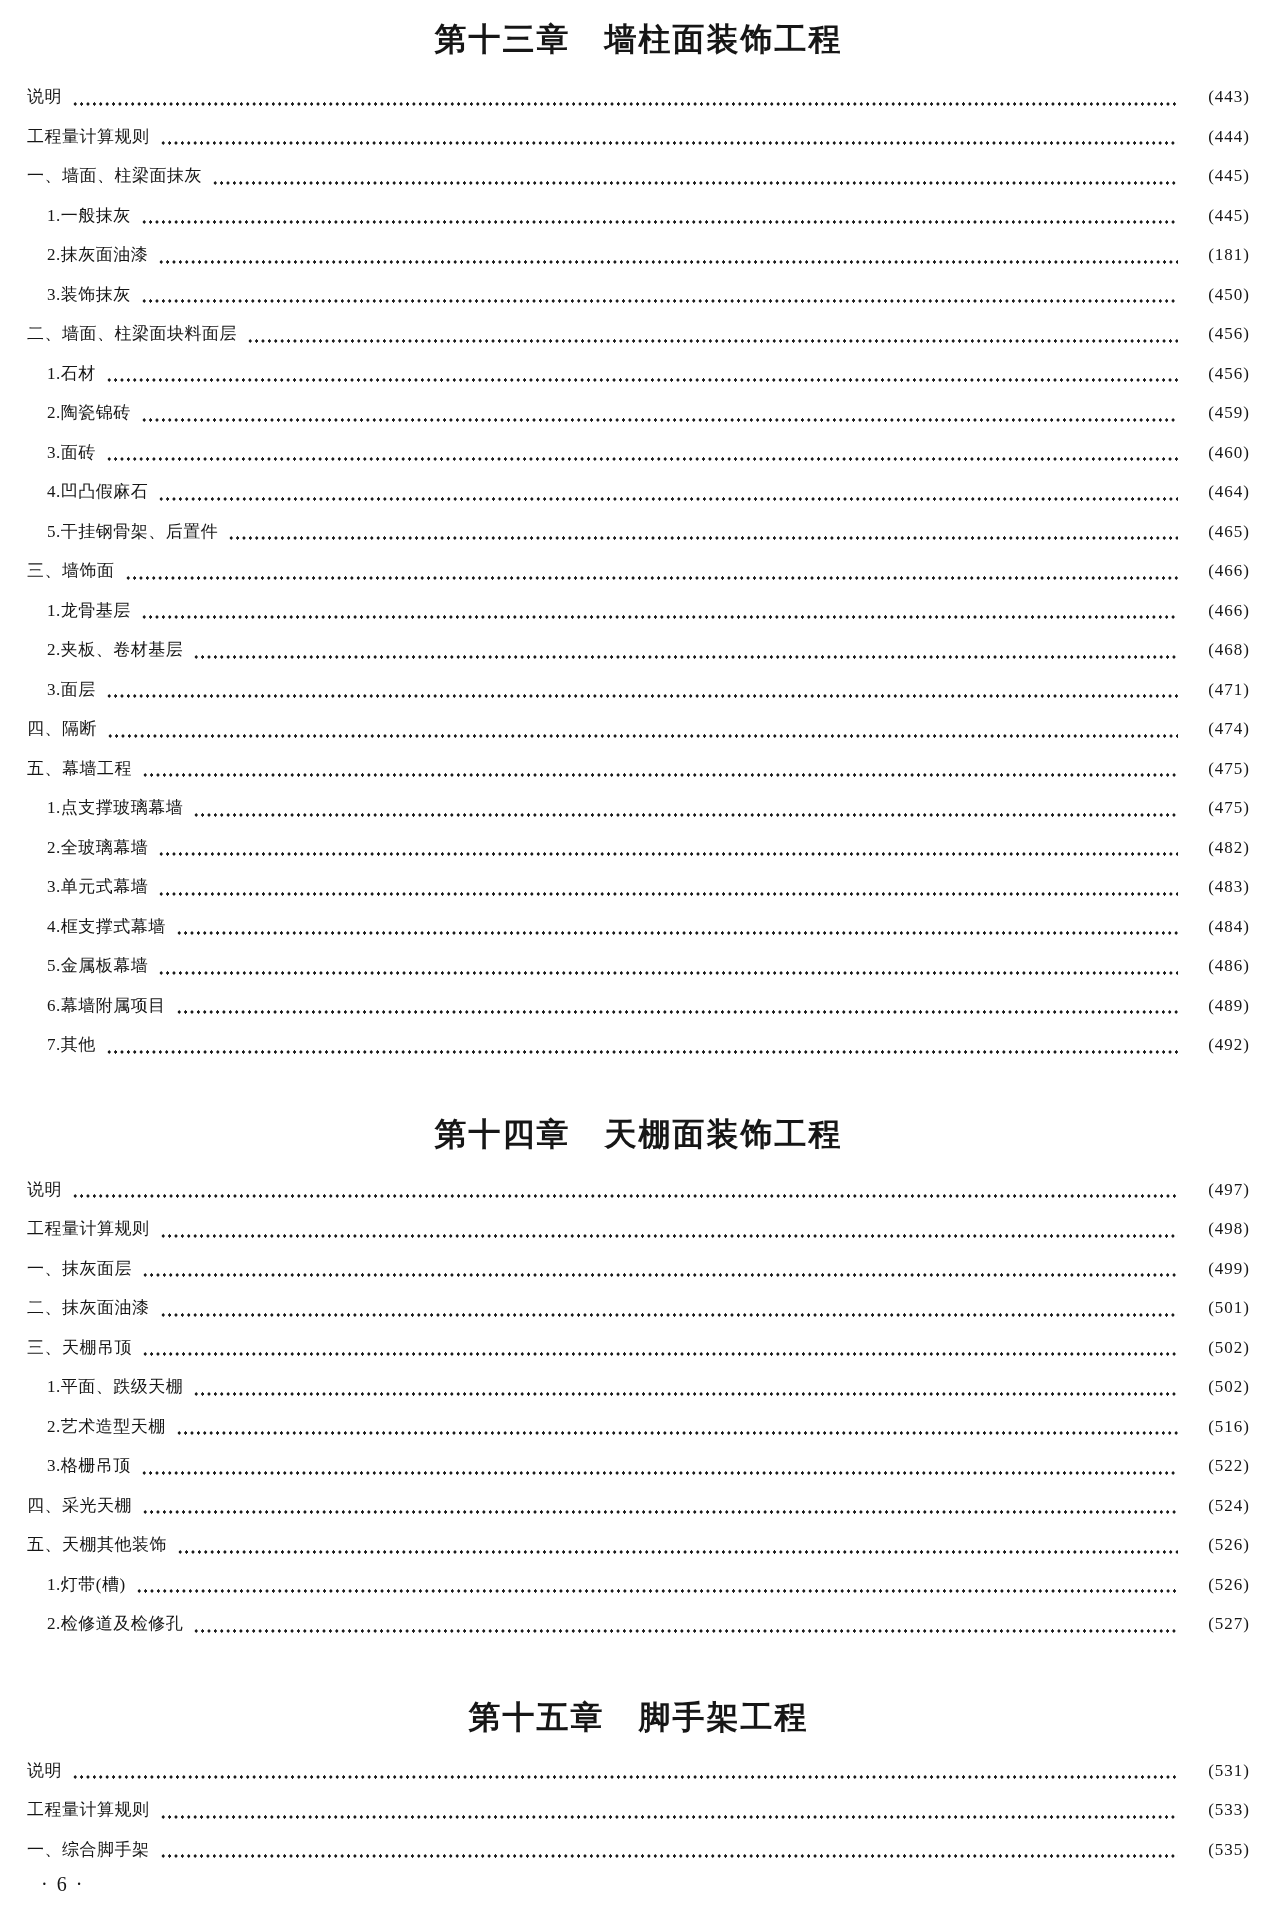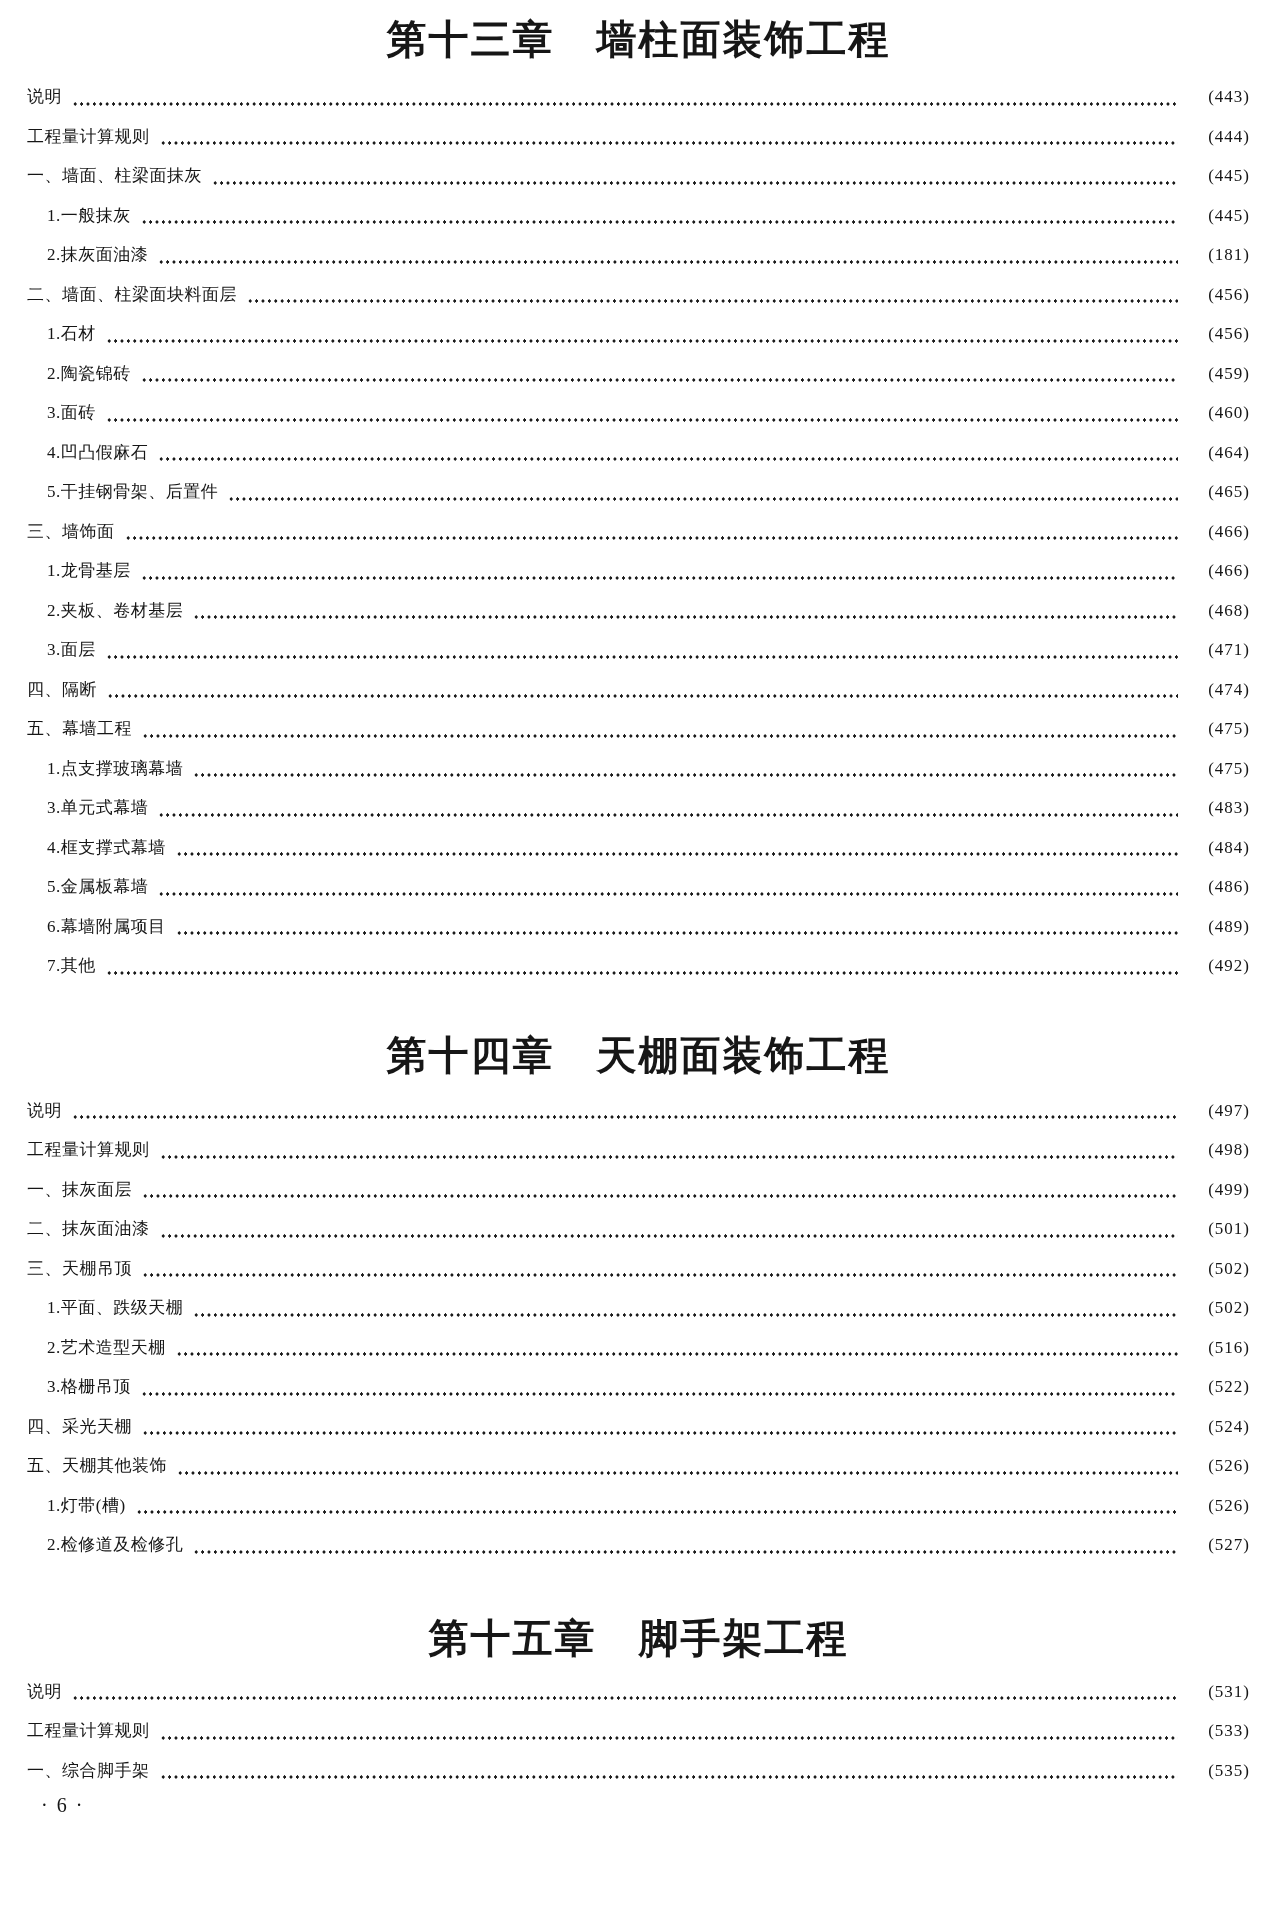--- a/index.html
+++ b/index.html
@@ -11,21 +11,21 @@
   }
   .page {
     position: relative;
     width: 1280px;
     height: 1920px;
     background: #ffffff;
     padding: 16px 30px 0 27px;
     overflow: hidden;
   }
   .chapter-title {
-    font-size: 40px;
+    font-size: 32px;
     font-weight: bold;
     text-align: center;
     letter-spacing: 2px;
     line-height: 47px;
     white-space: pre;
   }
   .section-0 .chapter-title { margin: 0 0 14px 0; }
   .section-1 .chapter-title { margin: 46px 0 12px 0; }
   .section-2 .chapter-title { margin: 50px 0 10px 0; }
   .toc-row {
@@ -85,20 +85,25 @@
         <div class="toc-row level-1">
           <span class="toc-label">1.一般抹灰</span>
           <span class="dot-leader"></span>
           <span class="toc-page-num">(445)</span>
         </div>
         <div class="toc-row level-1">
           <span class="toc-label">2.抹灰面油漆</span>
           <span class="dot-leader"></span>
           <span class="toc-page-num">(181)</span>
         </div>
+        <div class="toc-row level-1">
+          <span class="toc-label">3.装饰抹灰</span>
+          <span class="dot-leader"></span>
+          <span class="toc-page-num">(450)</span>
+        </div>
         <div class="toc-row level-0">
           <span class="toc-label">二、墙面、柱梁面块料面层</span>
           <span class="dot-leader"></span>
           <span class="toc-page-num">(456)</span>
         </div>
         <div class="toc-row level-1">
           <span class="toc-label">1.石材</span>
           <span class="dot-leader"></span>
           <span class="toc-page-num">(456)</span>
         </div>
@@ -149,20 +154,25 @@
         </div>
         <div class="toc-row level-0">
           <span class="toc-label">五、幕墙工程</span>
           <span class="dot-leader"></span>
           <span class="toc-page-num">(475)</span>
         </div>
         <div class="toc-row level-1">
           <span class="toc-label">1.点支撑玻璃幕墙</span>
           <span class="dot-leader"></span>
           <span class="toc-page-num">(475)</span>
+        </div>
+        <div class="toc-row level-1">
+          <span class="toc-label">2.全玻璃幕墙</span>
+          <span class="dot-leader"></span>
+          <span class="toc-page-num">(482)</span>
         </div>
         <div class="toc-row level-1">
           <span class="toc-label">3.单元式幕墙</span>
           <span class="dot-leader"></span>
           <span class="toc-page-num">(483)</span>
         </div>
         <div class="toc-row level-1">
           <span class="toc-label">4.框支撑式幕墙</span>
           <span class="dot-leader"></span>
           <span class="toc-page-num">(484)</span>

